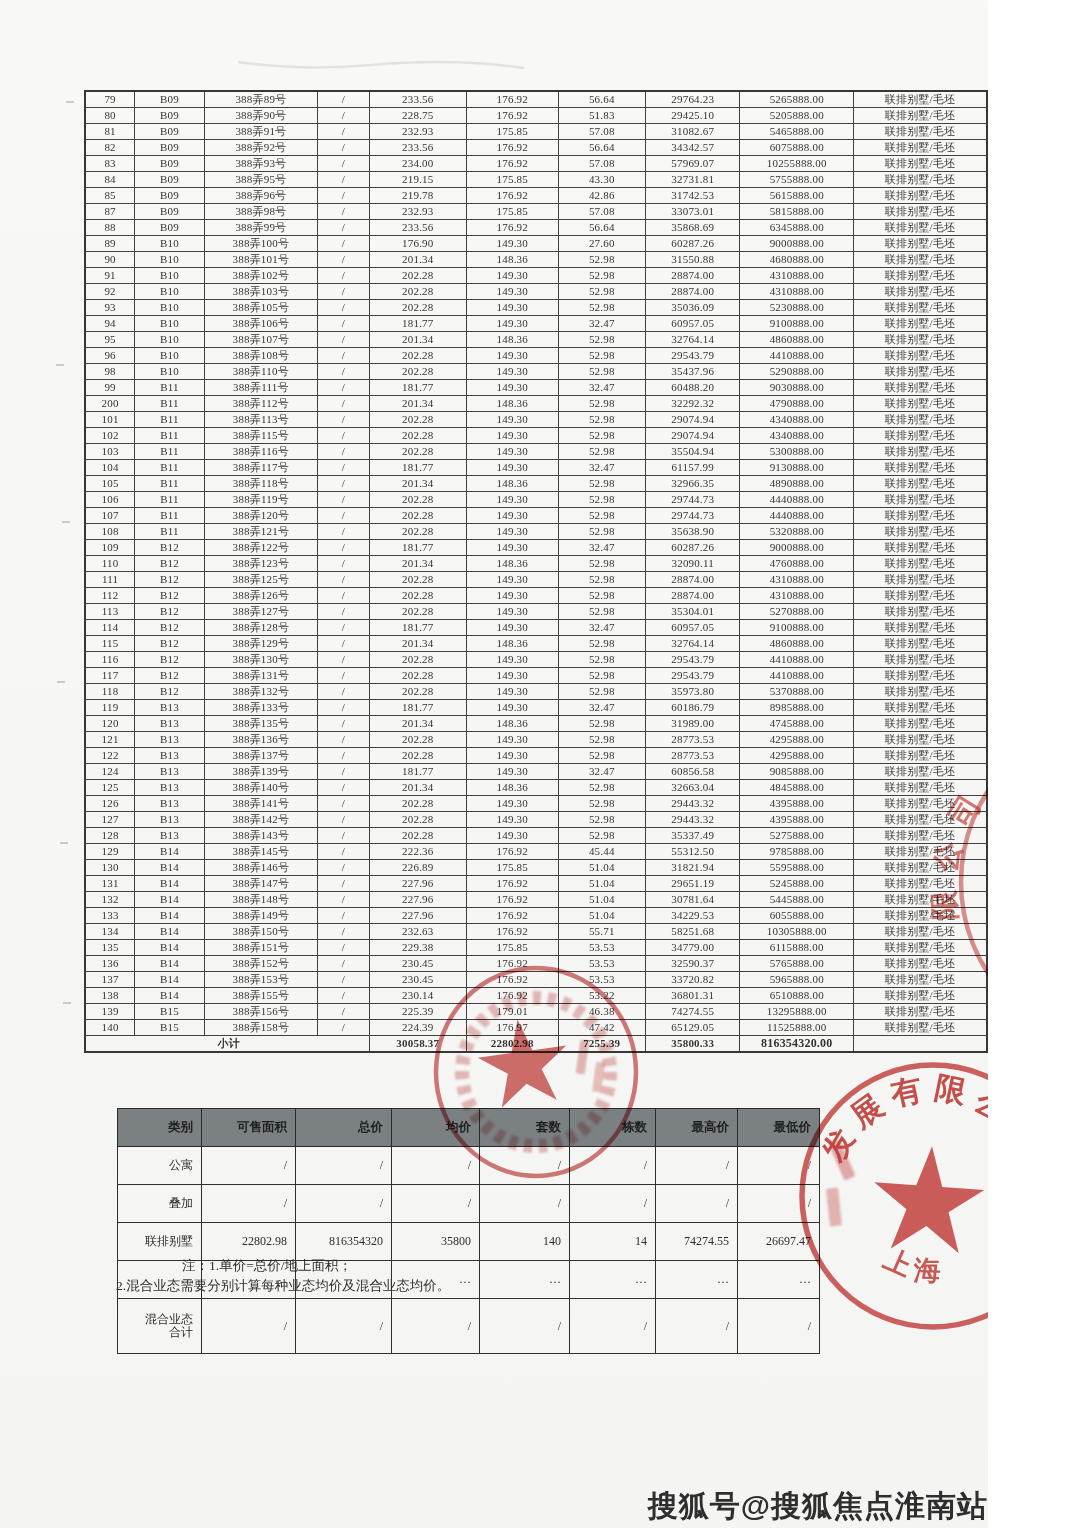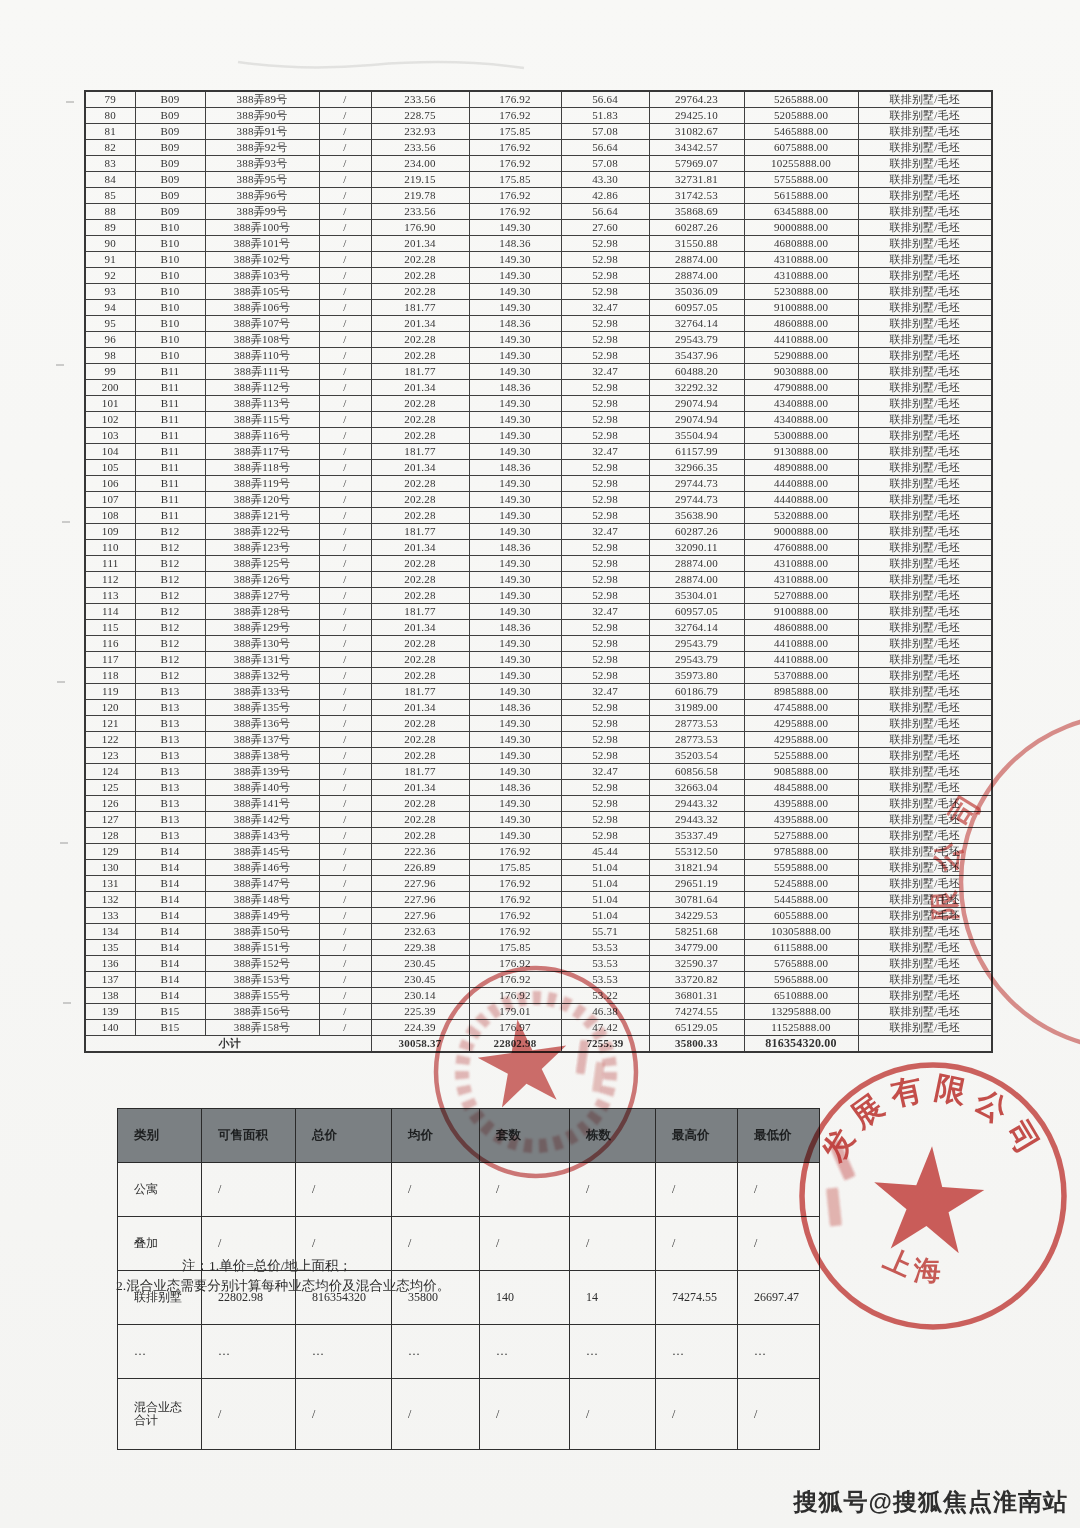--- a/index.html
+++ b/index.html
@@ -1,41 +1,41 @@
 <!DOCTYPE html>
 <html><head>
 <meta charset="utf-8">
 <style>
   html,body{margin:0;padding:0;background:#ffffff;}
-  .page{position:relative;width:1080px;height:1528px;overflow:hidden;
+  .page{position:relative;width:988px;height:1528px;overflow:hidden;
         background:linear-gradient(180deg,#f8f8f6 0%,#f6f6f4 60%,#f4f4f2 100%);
         font-family:"Liberation Serif","DejaVu Serif",serif;color:#2b2b2b;}
   
   .main-table{position:absolute;left:84px;top:90px;border-collapse:collapse;table-layout:fixed;
               filter:contrast(.96);}
   .main-table td{border:1px solid #3d3d3d;height:15px;line-height:15px;font-size:11px;
                  text-align:center;padding:0;overflow:hidden;white-space:nowrap;
                  letter-spacing:.2px;color:#303030;}
   .main-table{border:2px solid #343434;}
   .subtotal-row td{font-weight:bold;}
   .subtotal-label{text-align:right;padding-left:3px !important;}
   .subtotal-total{font-size:12px !important;}
   
   .summary-table{position:absolute;left:117px;top:1108px;border-collapse:collapse;table-layout:fixed;}
-  .summary-table td{border:1.5px solid #2f2f2f;font-size:12px;text-align:left;padding:16px;
+  .summary-table td{border:1.5px solid #2f2f2f;font-size:12px;text-align:right;padding:8px;
                     height:21px;line-height:1.05;color:#2c2c2c;white-space:pre-line;}
   .summary-table tr.hdr td{background:#7b8083;color:#1d1f20;font-weight:bold;font-size:12.5px;
                            border-color:#2a2a2a;}
   .summary-table tr.tall td{height:38px;}
   
   .notes{position:absolute;left:84px;top:1256px;font-size:13.5px;color:#2d2d2d;line-height:20px;text-align:center;}
   .notes .l2{padding-left:32px;}
   
-  .watermark{position:absolute;right:12px;top:1486px;font-family:"Liberation Sans","DejaVu Sans",sans-serif;
-             font-weight:bold;font-size:24px;color:#2e2e2e;letter-spacing:1px;text-align:right;}
+  .watermark{position:absolute;right:0;top:1486px;font-family:"Liberation Sans","DejaVu Sans",sans-serif;
+             font-weight:bold;font-size:30px;color:#2e2e2e;letter-spacing:1px;text-align:right;}
   
   .stamps{position:absolute;left:0;top:0;pointer-events:none;mix-blend-mode:multiply;}
   .margin-mark{position:absolute;width:8px;height:2px;background:rgba(90,90,90,.28);}
 </style>
 </head>
 <body>
 
 <div class="page">
 
   <table class="main-table">
@@ -130,20 +130,32 @@
           <td>388弄96号</td>
           <td>/</td>
           <td>219.78</td>
           <td>176.92</td>
           <td>42.86</td>
           <td>31742.53</td>
           <td>5615888.00</td>
           <td>联排别墅/毛坯</td>
         </tr>
         <tr>
+          <td>87</td>
+          <td>B09</td>
+          <td>388弄98号</td>
+          <td>/</td>
+          <td>232.93</td>
+          <td>175.85</td>
+          <td>57.08</td>
+          <td>33073.01</td>
+          <td>5815888.00</td>
+          <td>联排别墅/毛坯</td>
+        </tr>
+        <tr>
           <td>88</td>
           <td>B09</td>
           <td>388弄99号</td>
           <td>/</td>
           <td>233.56</td>
           <td>176.92</td>
           <td>56.64</td>
           <td>35868.69</td>
           <td>6345888.00</td>
           <td>联排别墅/毛坯</td>
@@ -535,32 +547,20 @@
         <tr>
           <td>122</td>
           <td>B13</td>
           <td>388弄137号</td>
           <td>/</td>
           <td>202.28</td>
           <td>149.30</td>
           <td>52.98</td>
           <td>28773.53</td>
           <td>4295888.00</td>
-          <td>联排别墅/毛坯</td>
-        </tr>
-        <tr>
-          <td>123</td>
-          <td>B13</td>
-          <td>388弄138号</td>
-          <td>/</td>
-          <td>202.28</td>
-          <td>149.30</td>
-          <td>52.98</td>
-          <td>35203.54</td>
-          <td>5255888.00</td>
           <td>联排别墅/毛坯</td>
         </tr>
         <tr>
           <td>124</td>
           <td>B13</td>
           <td>388弄139号</td>
           <td>/</td>
           <td>181.77</td>
           <td>149.30</td>
           <td>32.47</td>

